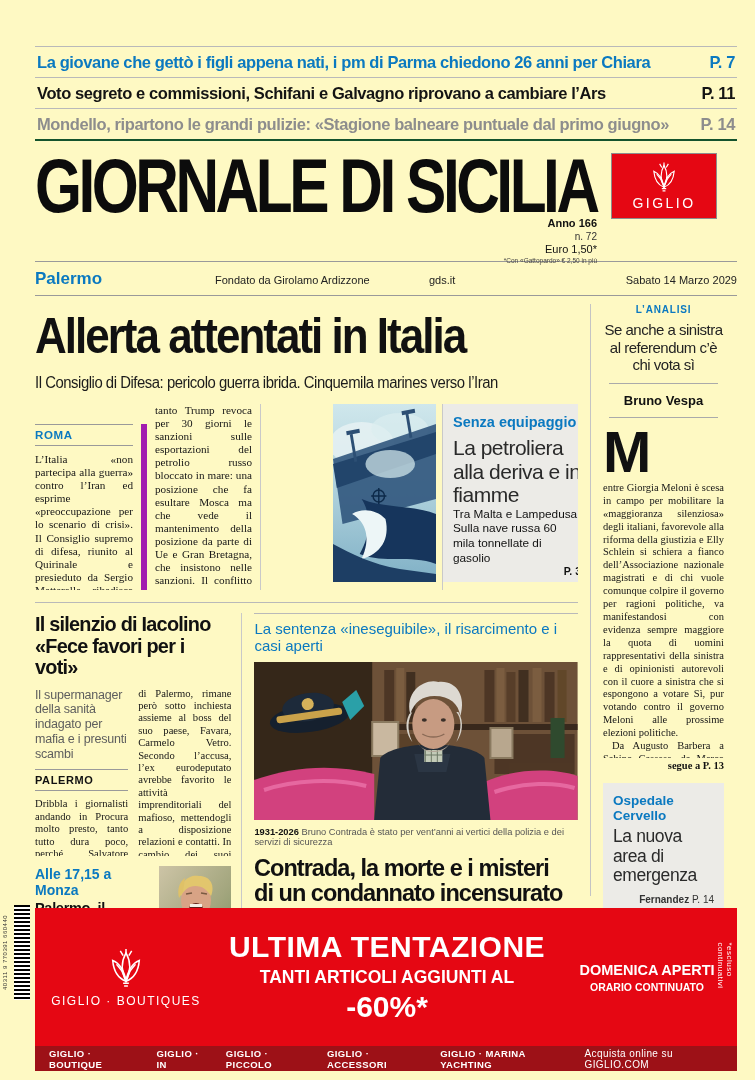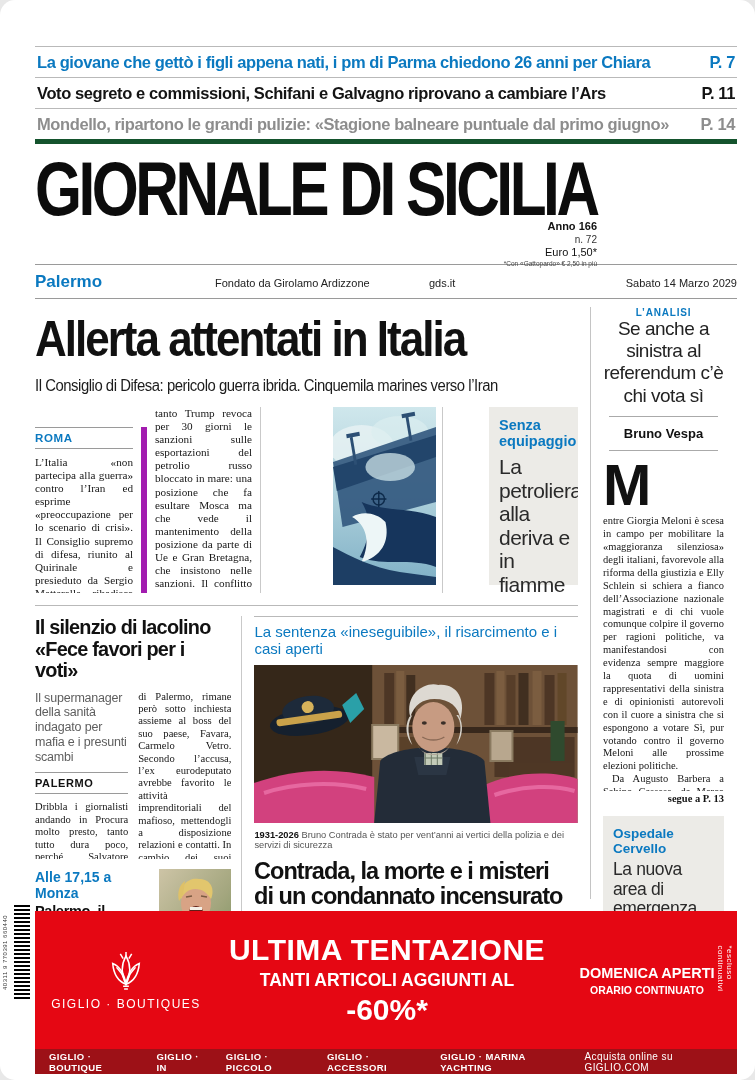--- a/index.html
+++ b/index.html
@@ -1,32 +1,31 @@
 <!DOCTYPE html>
 <html><head>
 <meta charset="utf-8">
 <style>
   * { margin:0; padding:0; box-sizing:border-box; }
   html,body { background:#e8e8e8; }
   .page {
-    width:755px; height:1080px; background:#ffffff; position:relative;
+    width:755px; height:1080px; background:#fef9c3; position:relative;
     font-family:"Liberation Sans", sans-serif; color:#111; overflow:hidden;
     margin:0 auto;
-    border-radius:15px;
   }
   .content { margin:0 35px 0 35px; width:702px; }
 
   
   .tophead { margin-top:46px; }
   .tophead-row {
     display:flex; justify-content:space-between; align-items:baseline;
     padding:6px 2px 5px 2px; border-top:1px solid #b9b9b9;
     font-weight:bold; font-size:16.5px; letter-spacing:-0.4px;
   }
-  .tophead-row:last-child { border-bottom:5px solid #14532d; }
+  .tophead-row:last-child { border-bottom:2px solid #14532d; }
   .th-blue { color:#0b79c0; } .th-black { color:#141414; } .th-gray { color:#8d8d8d; }
   .th-page { font-weight:bold; white-space:nowrap; margin-left:14px; }
 
   
   .masthead { position:relative; height:106px; margin-top:10px; }
   .masthead-title {
     font-size:61px; font-weight:bold; letter-spacing:-3.5px; line-height:0.95;
     transform:scale(0.99,1.25); transform-origin:left top; white-space:nowrap; color:#0c0c0c;
   }
   .giglio-box {
@@ -69,21 +68,21 @@
   .lg-col { padding-right:8px; border-right:6px solid #a21caf;margin-top:20px; }
   .lg-col2 { padding-left:8px; padding-right:8px; border-right:1px solid #c9c9c9; }
   .kicker {
     color:#0b79c0; font-weight:bold; font-size:11.5px; letter-spacing:0.6px;
     border-top:1px solid #9a9a9a; border-bottom:1px solid #9a9a9a; padding:4px 0 4px 0; margin-bottom:7px;
   }
   .bodytext { font-family:"Liberation Serif", serif; font-size:11.2px; line-height:13.1px; text-align:justify; color:#161616; }
   .ship-block { display:flex; padding:0 6px 0 8px; }
   .ship-cap { width:64px; display:flex; flex-direction:column; justify-content:flex-end; padding-right:5px; padding-bottom:2px; font-size:9px; line-height:11px; color:#222; }
   .ship-img { flex:1; height:178px; }
-  .senza-box { background:#ecebe7; padding:10px 10px 8px 10px; display:flex; flex-direction:column; height:178px;margin-left:46px; }
+  .senza-box { background:#ecebe7; padding:10px 10px 8px 10px; display:flex; flex-direction:column; height:178px; }
   .senza-k { color:#0b79c0; font-weight:bold; font-size:14.5px; }
   .senza-t { font-size:21px; line-height:1.12; color:#2a2a2a; margin-top:6px; letter-spacing:-0.5px; }
   .senza-b { font-size:11.8px; line-height:1.25; color:#111; margin-top:auto; }
   .senza-p { font-weight:bold; font-size:10.5px; text-align:right; }
 
   .mainrule { border-bottom:1px solid #b9b9b9; margin:12px 0 10px 0; }
 
   
   .midband { display:flex; height:312px; overflow:hidden; }
   .mid-left { width:224px; padding-right:10px; border-right:1px solid #c9c9c9; }
@@ -109,21 +108,21 @@
   .con-photo { width:100%; height:158px; margin-top:8px; }
   .con-cap { font-size:9.3px; color:#555; margin-top:3px; }
   .con-cap b { color:#111; }
   .con-h2 { font-size:24px; font-weight:bold; letter-spacing:-1px; line-height:1.05; margin-top:8px;
             transform:scaleX(0.98); transform-origin:left; }
   .con-deck { font-size:12.5px; color:#2a2a2a; margin-top:6px; letter-spacing:-0.3px;
               transform:scaleX(0.92); transform-origin:left; white-space:nowrap; }
 
   
   .sb-label { color:#0b79c0; font-weight:bold; font-size:10px; letter-spacing:0.8px; text-align:center; }
-  .sb-title { font-size:19px; color:#232323; text-align:center; line-height:1.17; letter-spacing:-0.5px; }
+  .sb-title { font-size:15px; color:#232323; text-align:center; line-height:1.17; letter-spacing:-0.5px; margin-top:6px; }
   .sb-rule { border-bottom:1px solid #aaa; margin:9px 6px; }
   .sb-author { font-weight:bold; font-size:13px; text-align:center; }
   .sb-drop { font-size:58px; font-weight:bold; line-height:0.85; margin:8px 0 6px 0; }
   .sb-body { font-family:"Liberation Serif",serif; font-size:10.5px; line-height:12.9px; text-align:justify; color:#161616; height:276px; overflow:hidden; }
   .sb-body p + p { text-indent:9px; margin-top:0; }
   .sb-segue { font-family:"Liberation Serif",serif; font-weight:bold; font-size:10.5px; text-align:right; margin-top:2px; }
   .cerv-box { background:#ecebe7; padding:10px 10px 8px 10px; margin-top:12px; }
   .cerv-k { color:#0b79c0; font-weight:bold; font-size:13.5px; }
   .cerv-t { font-size:17.5px; color:#2a2a2a; line-height:1.12; letter-spacing:-0.4px; margin-top:4px; }
   .cerv-by { font-size:10px; text-align:right; margin-top:8px; color:#333; }
@@ -171,20 +170,33 @@
         <span class="th-page">P. 11</span>
       </div>
       <div class="tophead-row th-gray">
         <span>Mondello, ripartono le grandi pulizie: «Stagione balneare puntuale dal primo giugno»</span>
         <span class="th-page">P. 14</span>
       </div>
     </div>
 
     <div class="masthead">
       <div class="masthead-title">GIORNALE DI SICILIA</div>
+      <div class="giglio-box">
+        <svg width="30" height="32" viewBox="0 0 40 44">
+          <g stroke="#fff" stroke-width="1.6" fill="none">
+            <path d="M20 6 C15 15 15 26 20 36 C25 26 25 15 20 6 Z"></path>
+            <path d="M20 36 C12 33 7 26 6 14 C13 17 18 24 20 36 Z"></path>
+            <path d="M20 36 C28 33 33 26 34 14 C27 17 22 24 20 36 Z"></path>
+            <path d="M14 4 L17 9 M20 2 L20 8 M26 4 L23 9"></path>
+            <path d="M10 18 C14 22 17 27 19 32 M30 18 C26 22 23 27 21 32"></path>
+            <path d="M17 38 L23 38 M18 41 L22 41"></path>
+          </g>
+        </svg>
+        <div class="gb-name">GIGLIO</div>
+      </div>
       <div class="edition">
         <div class="ed-anno">Anno 166</div>
         <div class="ed-num">n. 72</div>
         <div class="ed-price">Euro 1,50*</div>
         <div class="ed-note">*Con «Gattopardo» € 2,50 in più</div>
       </div>
     </div>
 
     <div class="infobar">
       <span class="ib-city">Palermo</span>

